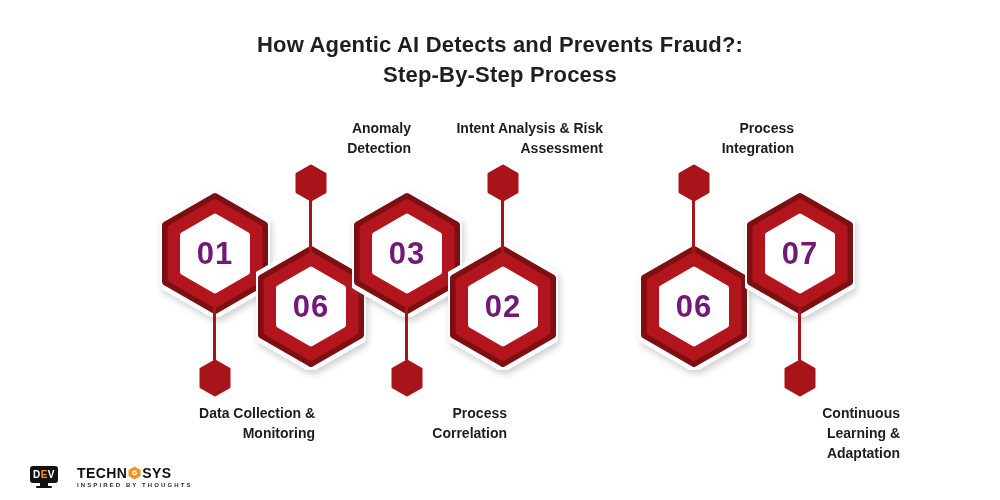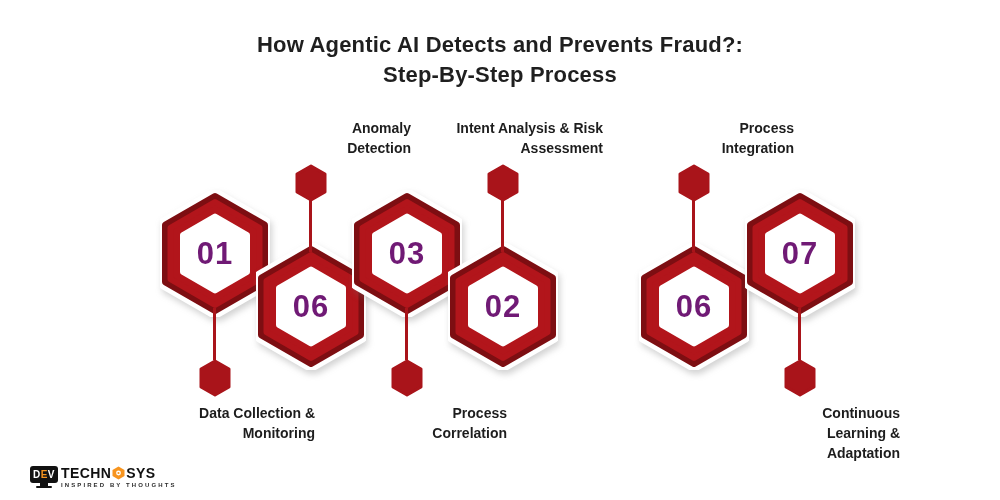--- a/index.html
+++ b/index.html
@@ -59,21 +59,21 @@
   
   .logo{position:absolute;left:30px;top:466px;display:flex;align-items:flex-start;}
   .monitor{
     position:relative;width:28px;height:17px;background:#111111;border-radius:3px;
     display:flex;align-items:center;justify-content:center;
     color:#ffffff;font-size:10px;font-weight:800;letter-spacing:.5px;
   }
   .monitor .mid{color:var(--logo-orange);}
   .monitor-stand{width:8px;height:3px;background:#111111;margin:0 auto;}
   .monitor-base{width:16px;height:2px;background:#111111;margin:0 auto;border-radius:1px;}
-  .brandwrap{margin-left:3px;}
+  .brandwrap{margin-left:19px;}
   .brand{
     display:flex;align-items:center;color:#101010;
     font-size:14px;font-weight:800;letter-spacing:.4px;line-height:14px;
   }
   .brand .hexo{margin:0 1px;}
   .tagline{
     margin-top:2px;font-size:6px;font-weight:700;letter-spacing:2.1px;color:#2b2b2b;
   }
 </style>
 </head>

